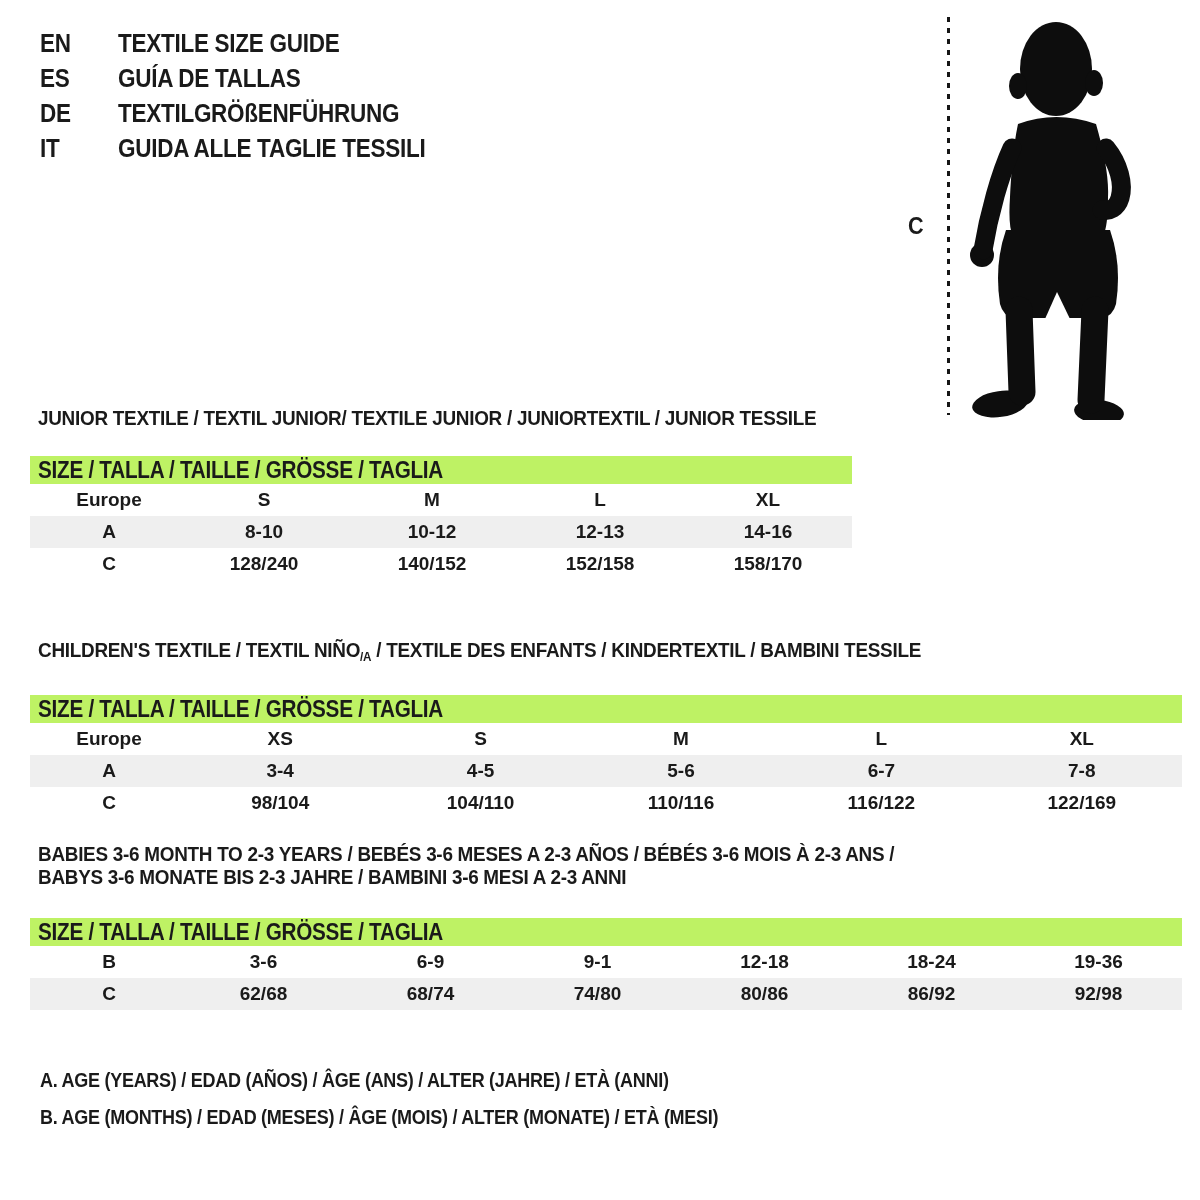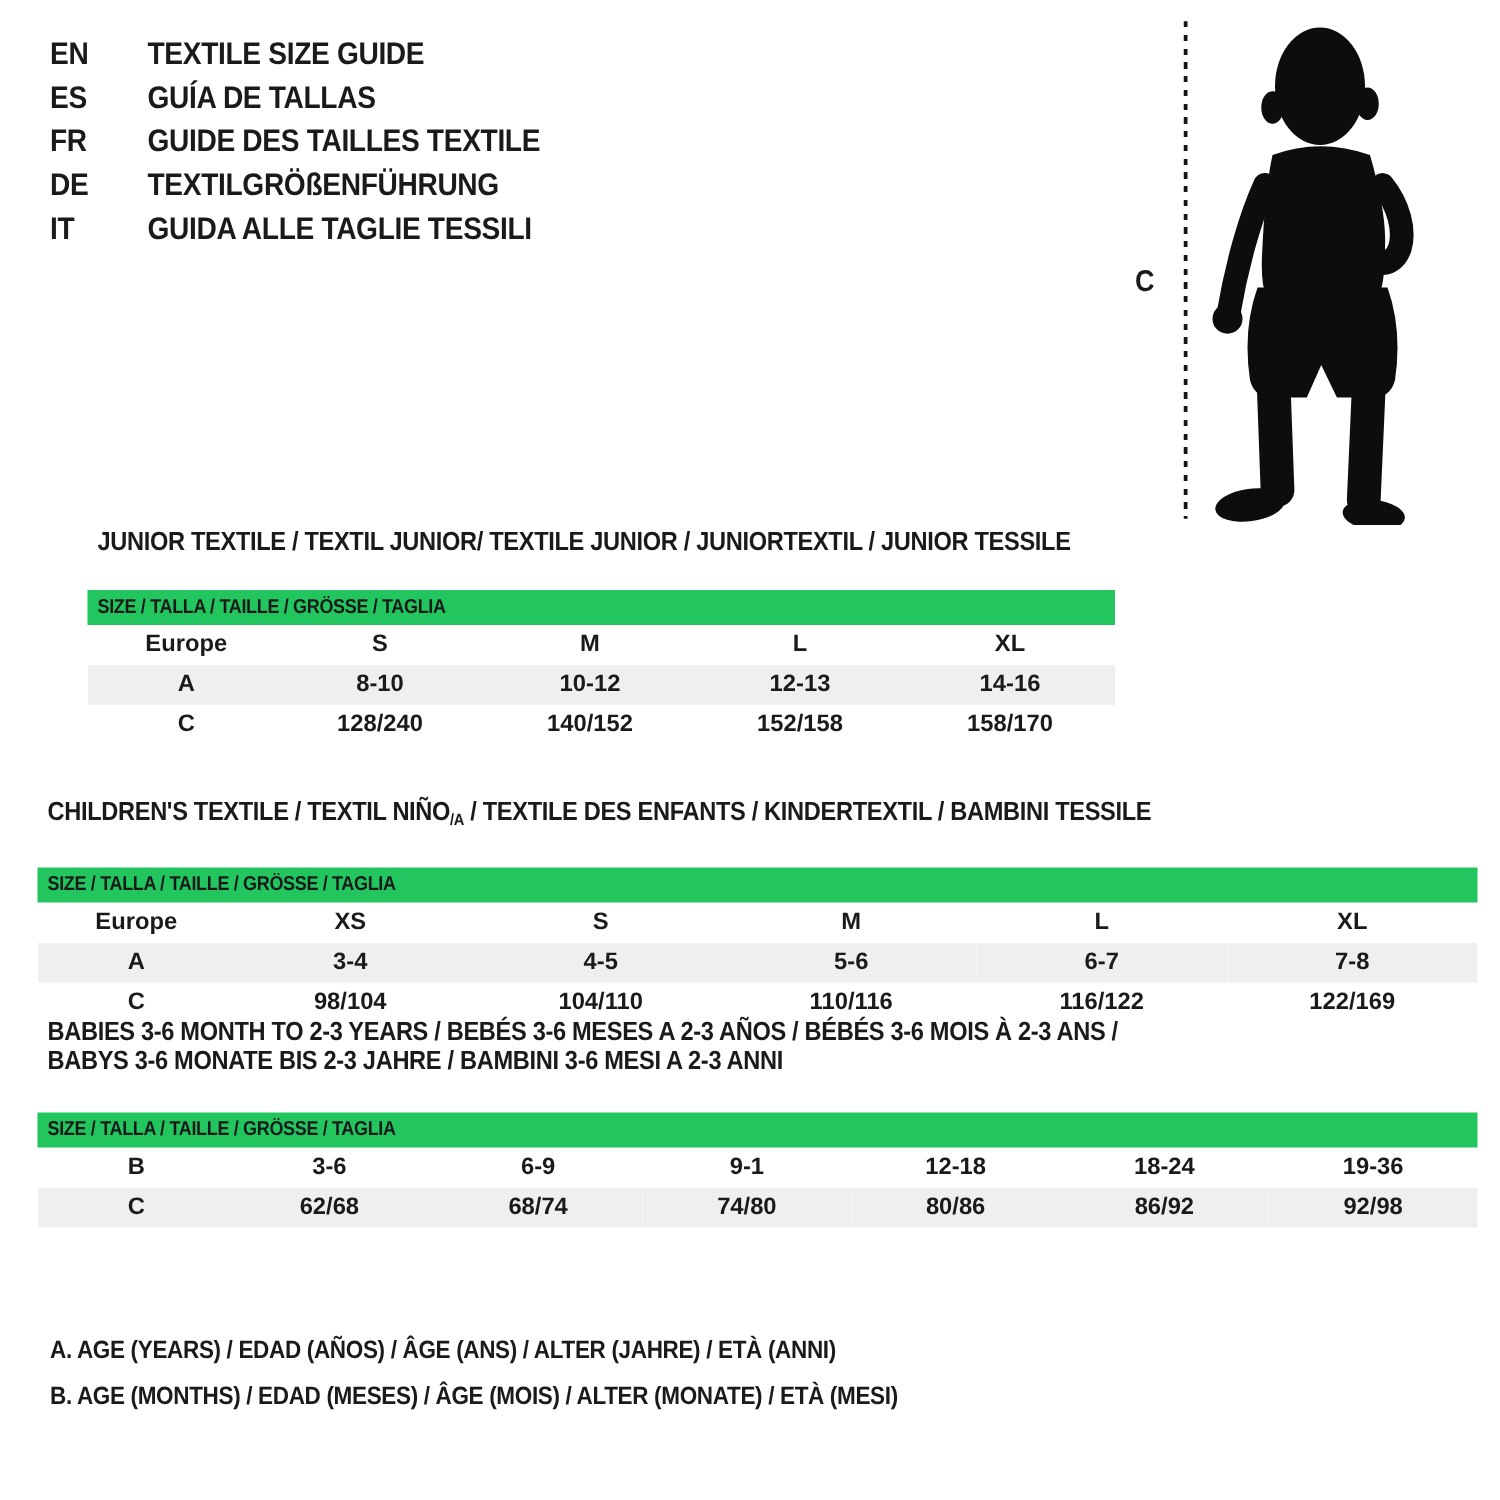--- a/index.html
+++ b/index.html
@@ -19,28 +19,28 @@
   
   .measure-line{
     position:absolute;left:947px;top:17px;width:3px;height:398px;
     background:repeating-linear-gradient(to bottom,#161616 0 5px,transparent 5px 11px);
   }
   .measure-label{position:absolute;left:908px;top:212px;font-size:24px;}
   .toddler-svg{position:absolute;left:958px;top:12px;}
 
   
   .section{position:absolute;left:30px;}
-  #sec-junior{top:422px;width:822px;margin-left:40px;}
+  #sec-junior{top:406px;width:822px;}
   #sec-children{top:638px;width:1152px;}
-  #sec-babies{top:814px;width:1152px;}
+  #sec-babies{top:842px;width:1152px;}
   .sec-heading{font-size:21px;line-height:23px;margin:0 0 0 8px;white-space:nowrap;}
   .sub-small{font-size:13px;vertical-align:-4px;}
   .size-bar{
-    margin-top:27px;height:28px;background:#22c55e;
-    font-size:16px;line-height:28px;padding-left:8px;
+    margin-top:27px;height:28px;background:#bef264;
+    font-size:23px;line-height:28px;padding-left:8px;
   }
   .size-table{width:100%;border-collapse:collapse;table-layout:fixed;font-size:19px;}
   .size-table td{height:32px;text-align:center;padding:0;overflow:hidden;}
   .size-table td.rowlabel{text-align:center;padding-left:8px;}
   .size-table tr:nth-child(2){background:#efefef;}
   #sec-babies .size-bar{margin-top:30px;}
 
   
   .legend{position:absolute;top:1062px;left:40px;text-decoration:underline;}
   .legend-line{font-size:20px;line-height:37px;white-space:nowrap;}
@@ -51,24 +51,20 @@
 <div class="page">
 
   <div class="langs">
     <div class="lang-row">
       <span class="lang-code cond">EN</span>
       <span class="cond">TEXTILE SIZE GUIDE</span>
     </div>
     <div class="lang-row">
       <span class="lang-code cond">ES</span>
       <span class="cond">GUÍA DE TALLAS</span>
-    </div>
-    <div class="lang-row">
-      <span class="lang-code cond">FR</span>
-      <span class="cond">GUIDE DES TAILLES TEXTILE</span>
     </div>
     <div class="lang-row">
       <span class="lang-code cond">DE</span>
       <span class="cond">TEXTILGRÖßENFÜHRUNG</span>
     </div>
     <div class="lang-row">
       <span class="lang-code cond">IT</span>
       <span class="cond">GUIDA ALLE TAGLIE TESSILI</span>
     </div>
   </div>

